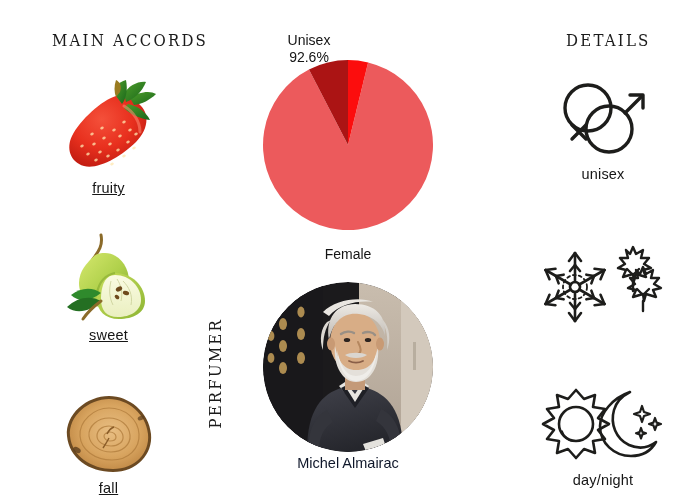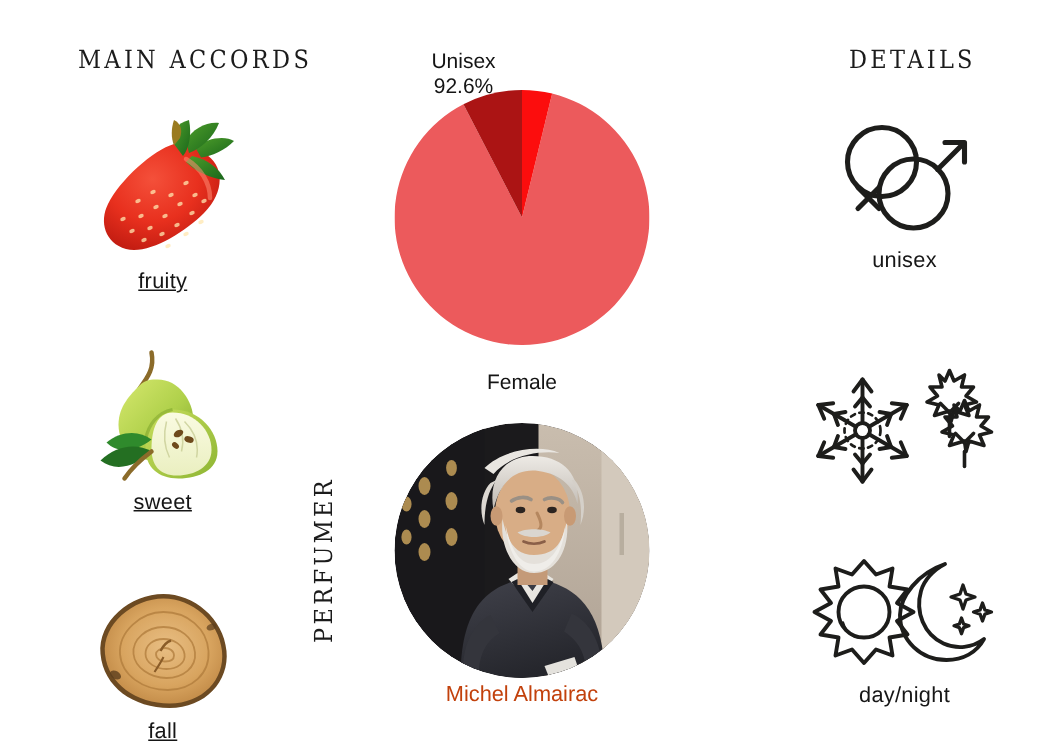--- a/index.html
+++ b/index.html
@@ -78,42 +78,42 @@
     left:263px; top:282px;
     width:170px; height:170px;
     border-radius:50%;
     overflow:hidden;
   }
   #perfumer-photo svg{ display:block; }
   #perfumer-name{
     position:absolute;
     left:258px; top:455px;
     width:180px; text-align:center;
-    font-size:14.5px; color:#c2410c;
+    font-size:14.5px; color:#0f172a;
   }
 
   
   .detail{
     position:absolute;
     left:528px; width:150px;
     text-align:center;
   }
   .detail .art{
     height:92px;
     display:flex; align-items:center; justify-content:center;
   }
   .detail .caption{
     font-size:14.5px;
     color:#161616;
     margin-top:2px;
     letter-spacing:.2px;
   }
   #detail-0{ top:72px; }
   #detail-1{ top:236px; }
-  #detail-2{ top:362px; }
+  #detail-2{ top:378px; }
 
   .ln{ fill:none; stroke:#1d1d1b; stroke-linecap:round; stroke-linejoin:round; }
 </style>
 </head>
 <body>
 
 <div class="stage">
 
   <div class="col-heading" id="h-accords">MAIN  ACCORDS</div>
 

